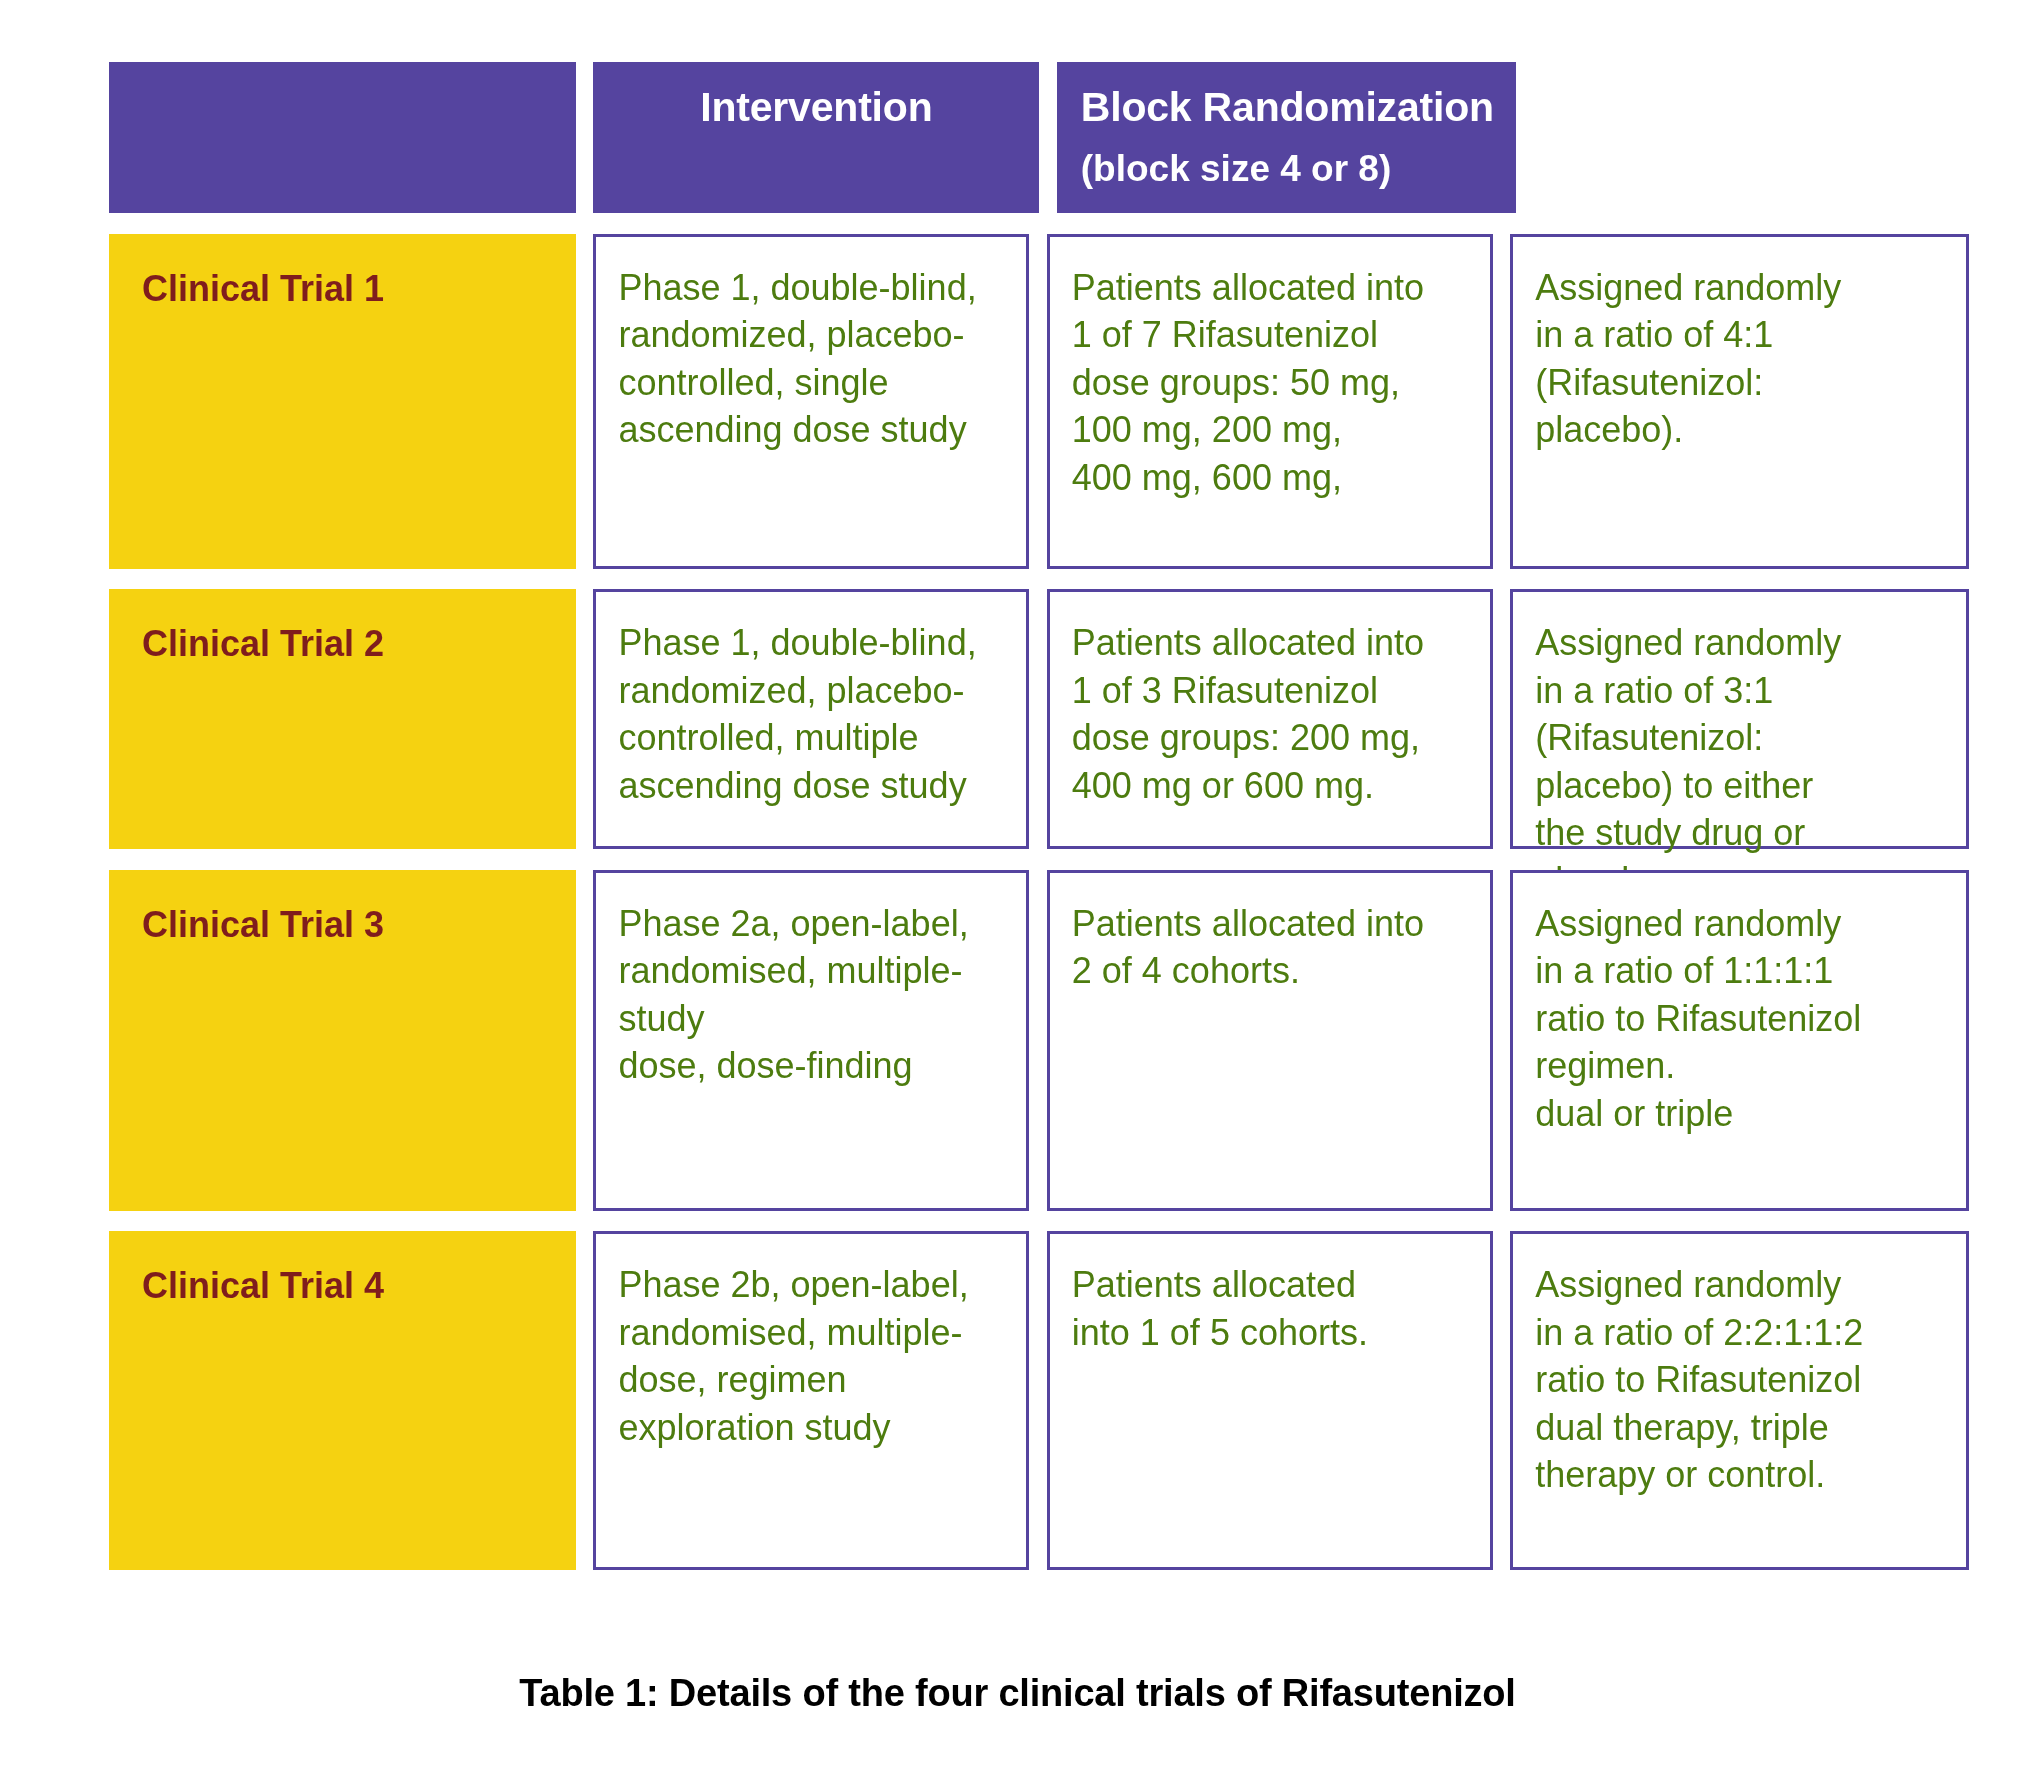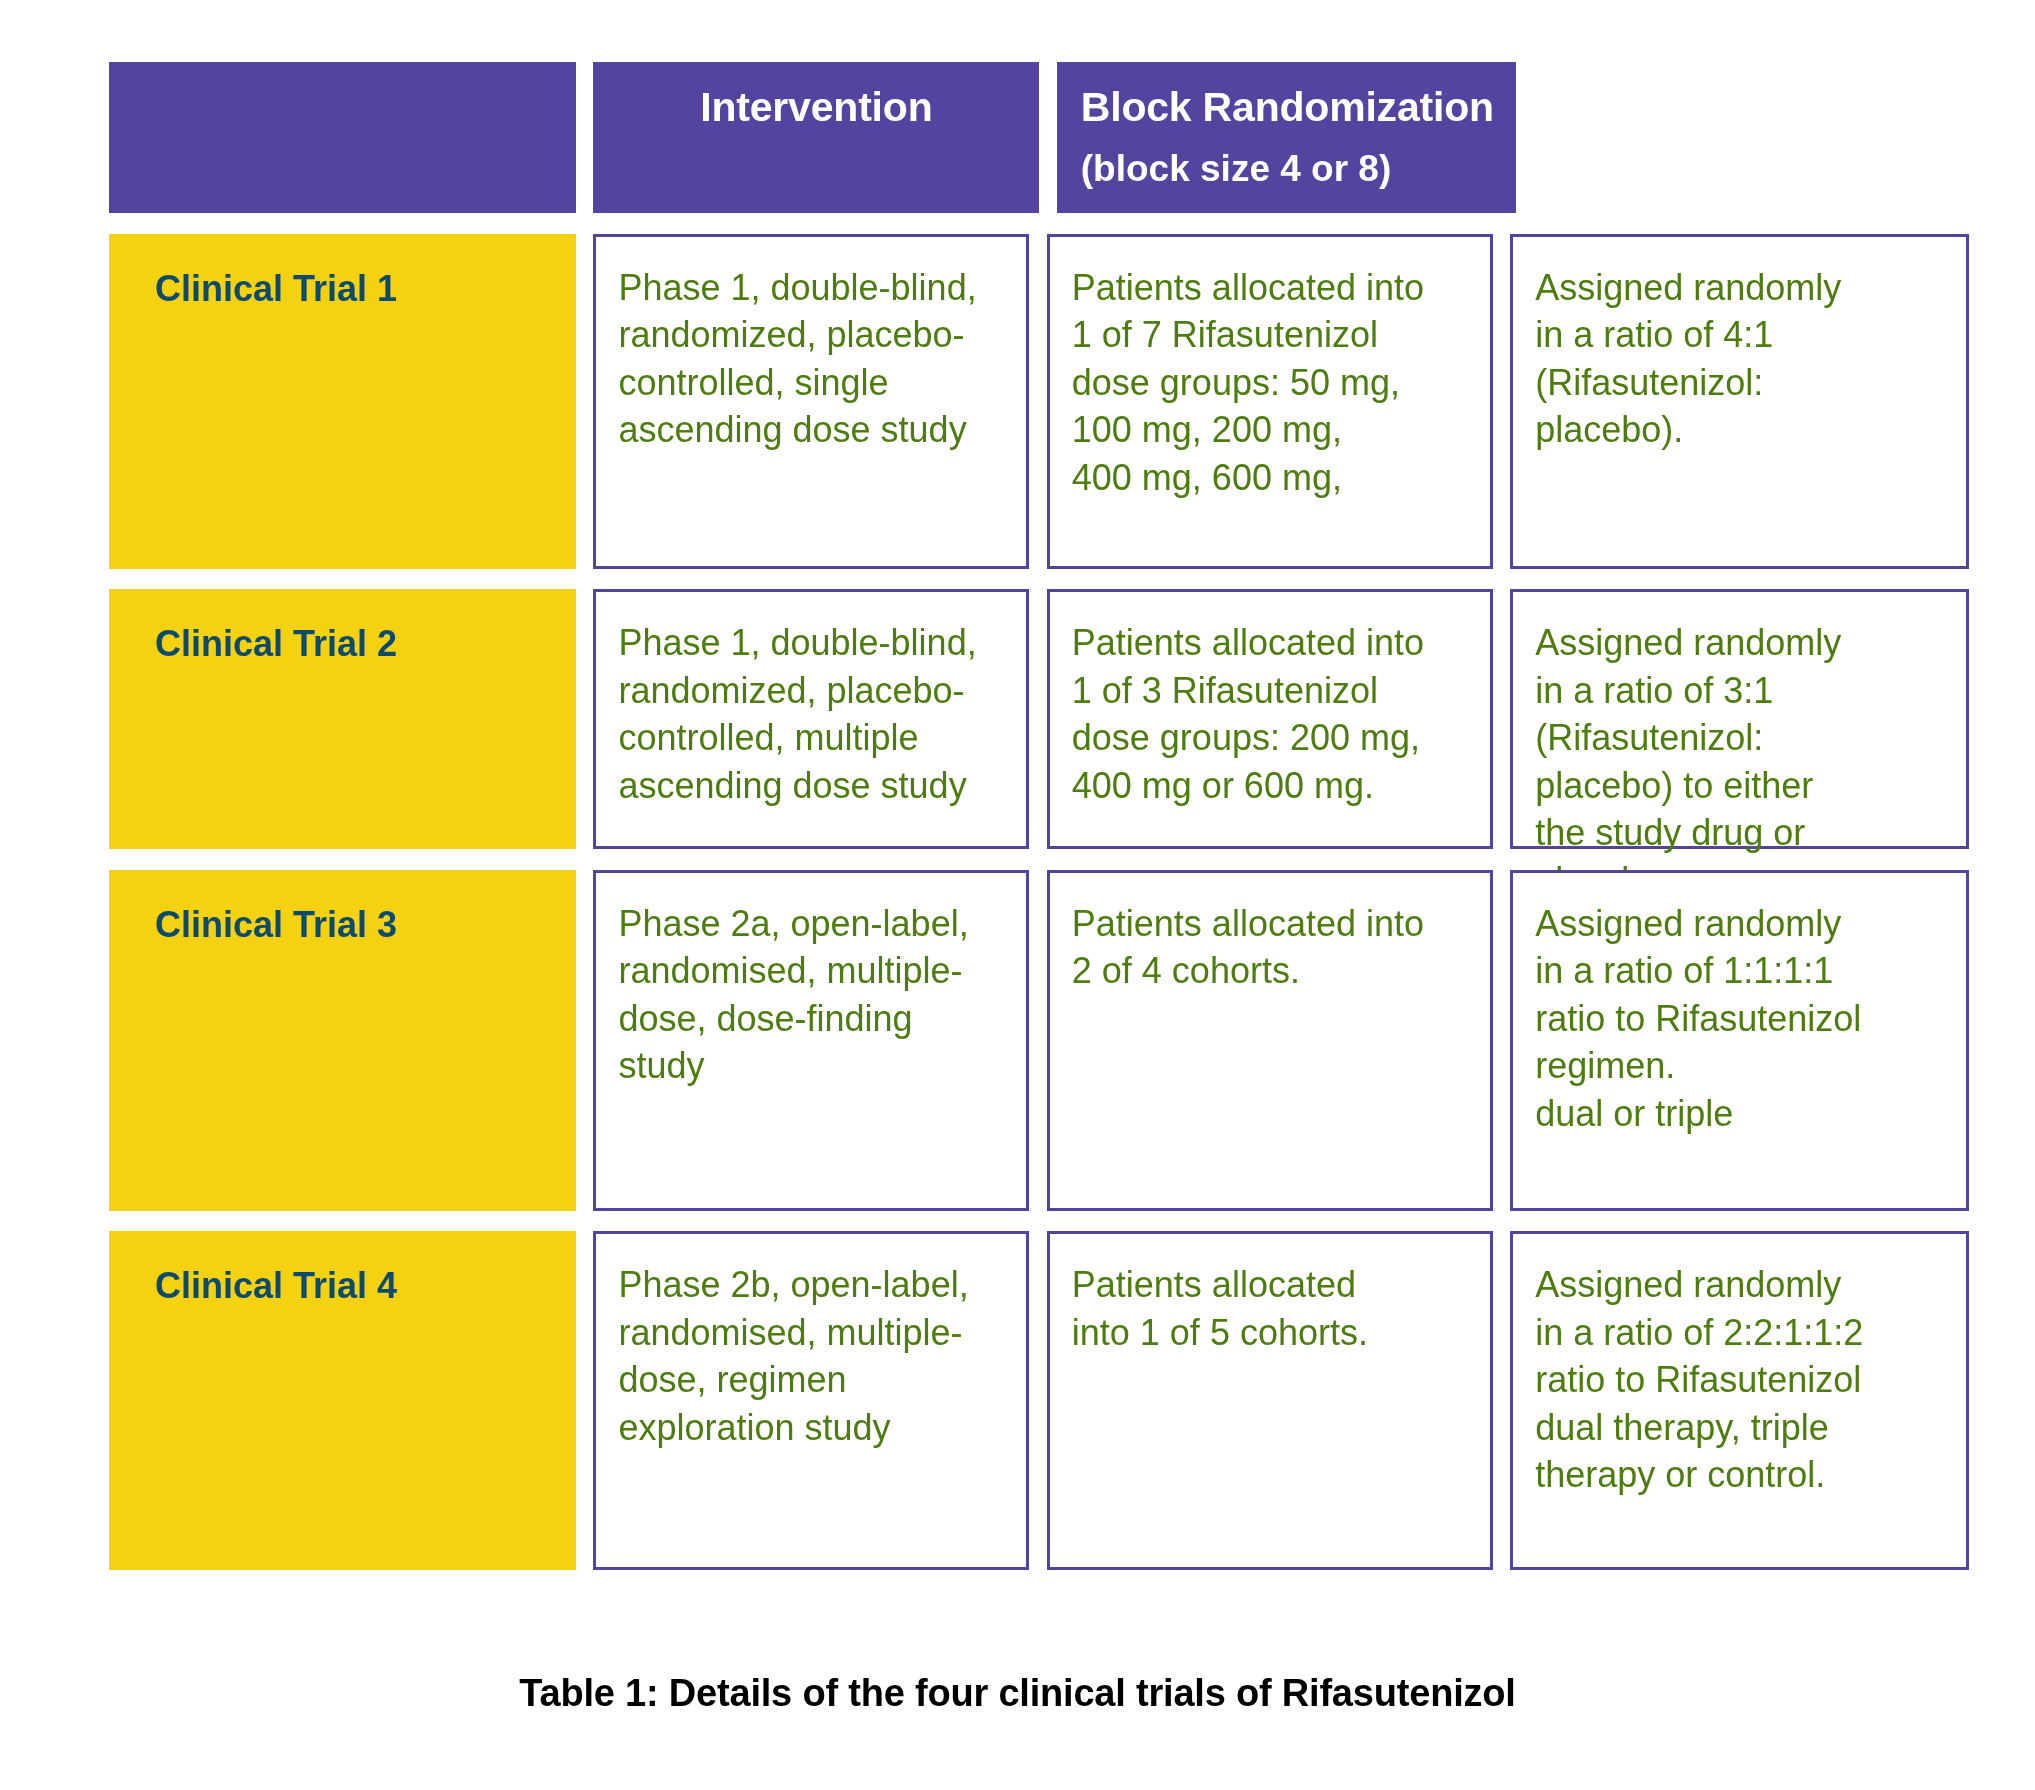--- a/index.html
+++ b/index.html
@@ -65,24 +65,24 @@
   }
 
   
   .r1 { height: 335px; }
   .r2 { height: 260px; }
   .r3 { height: 341px; }
   .r4 { height: 339px; }
 
   .label-cell {
     background: #F5D211;
-    color: #0c4a6e;
+    color: #7f1d1d;
     font-size: 36px;
     font-weight: bold;
-    padding: 33px 0 0 46px;
+    padding: 33px 0 0 33px;
     line-height: 1.2;
   }
 
   .text-cell {
     background: #ffffff;
     border: 3.2px solid #55449F;
     color: #4d7c0f;
     font-size: 36px;
     line-height: 1.32;
     padding: 27px 19px 0 22px;
@@ -168,22 +168,22 @@
           <span class="line">the study drug or</span>
           <span class="line">placebo.</span>
         </div>
     </div>
 
     <div class="trow r3">
       <div class="label-cell c1">Clinical Trial 3</div>
       <div class="text-cell c2">
           <span class="line">Phase 2a, open-label,</span>
           <span class="line">randomised, multiple-</span>
+          <span class="line">study</span>
           <span class="line">dose, dose-finding</span>
-          <span class="line">study</span>
         </div>
       <div class="text-cell c3">
           <span class="line">Patients allocated into</span>
           <span class="line">2 of 4 cohorts.</span>
         </div>
       <div class="text-cell c4">
           <span class="line">Assigned randomly</span>
           <span class="line">in a ratio of 1:1:1:1</span>
           <span class="line">ratio to Rifasutenizol</span>
           <span class="line">regimen.</span>

